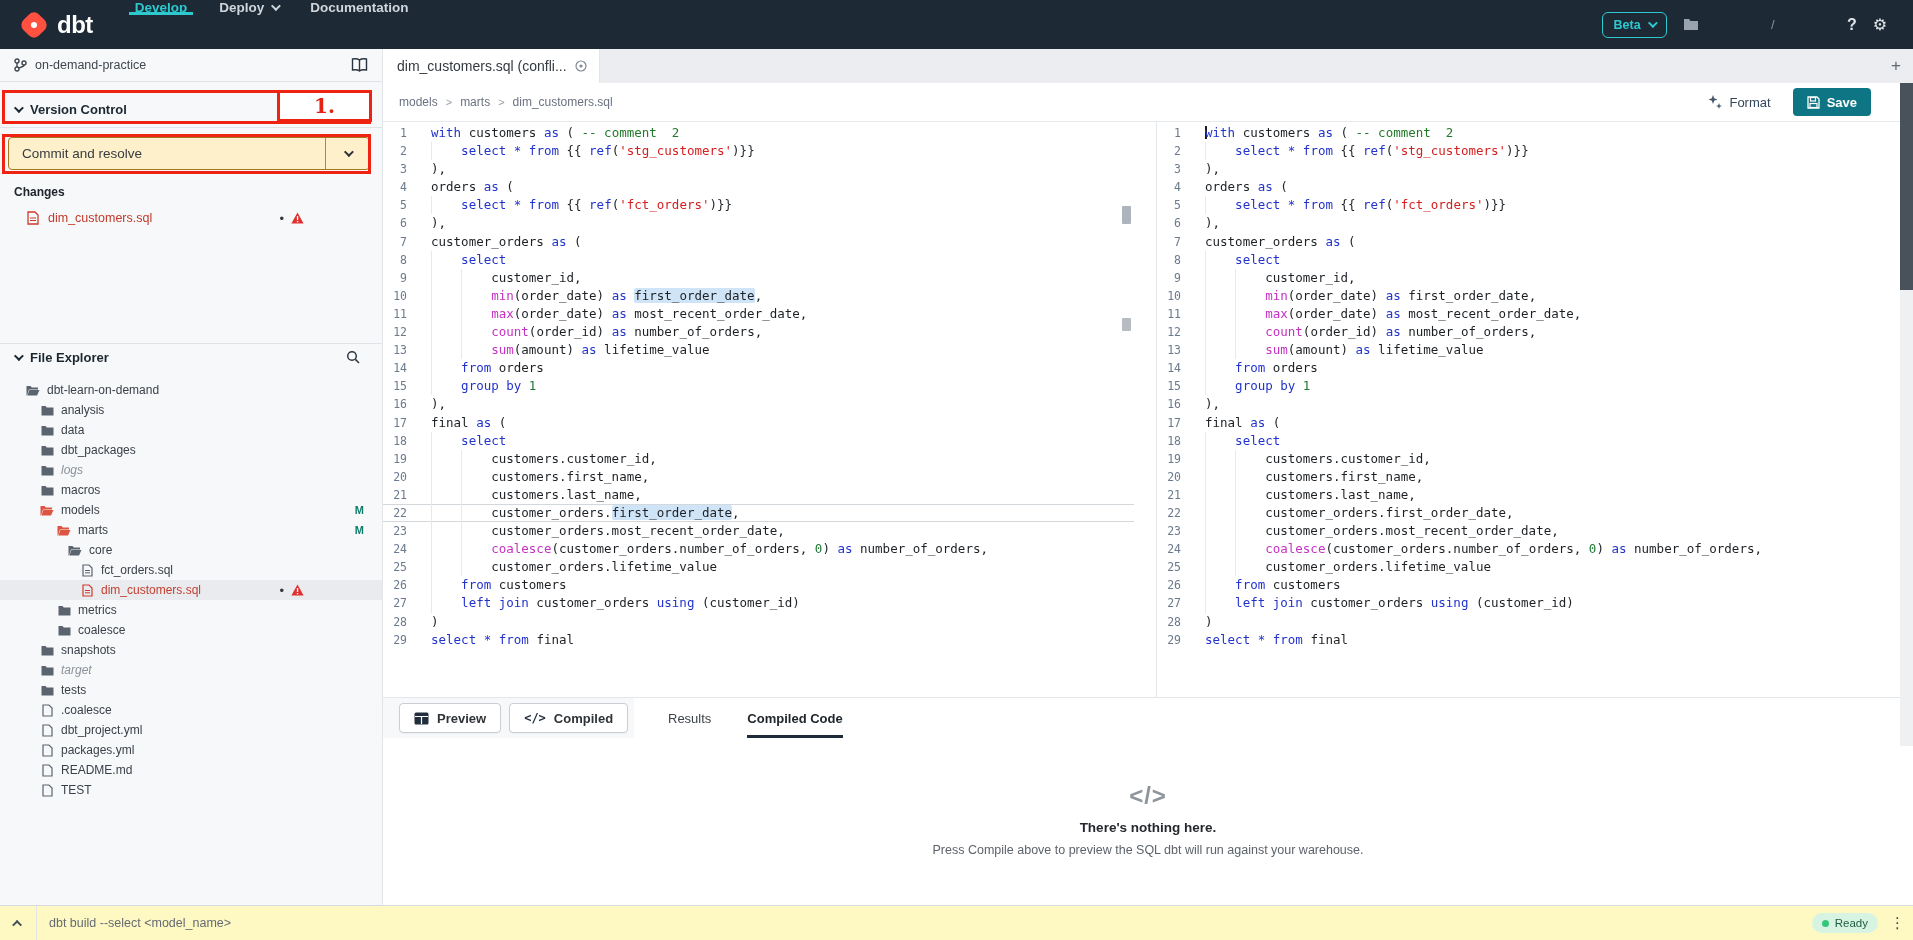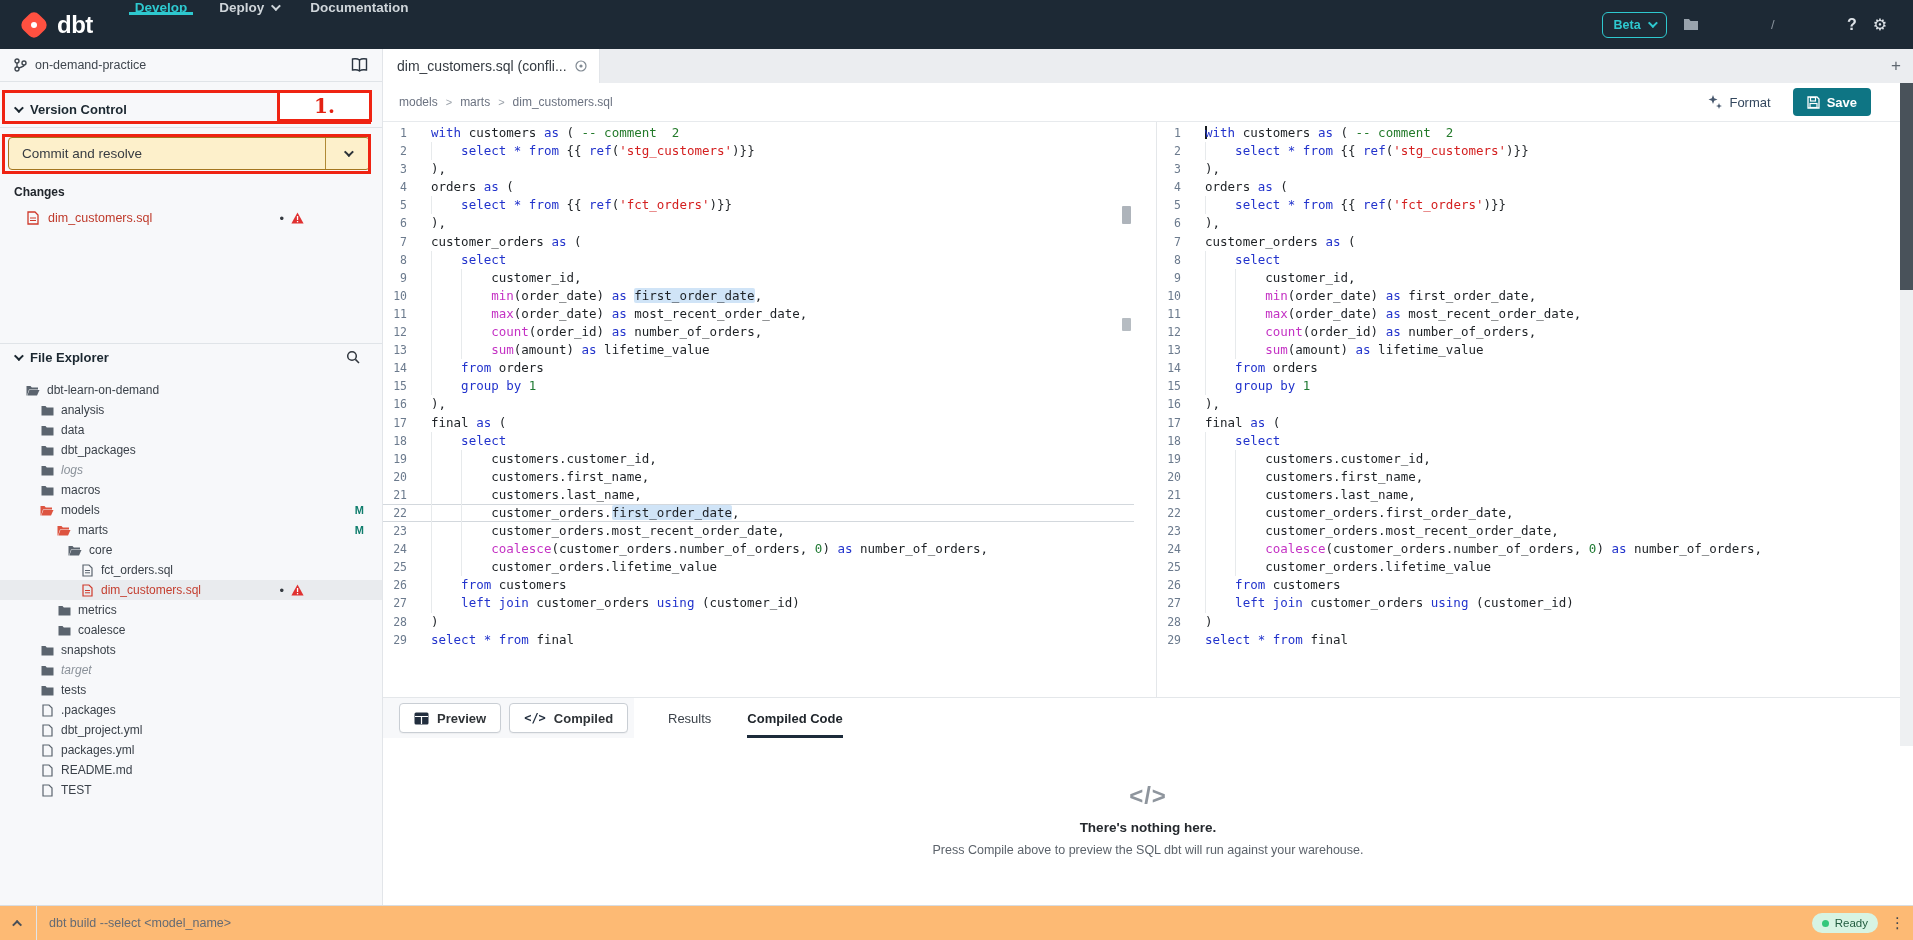--- a/index.html
+++ b/index.html
@@ -101,21 +101,21 @@
   .code-glyph { font-family:"DejaVu Sans Mono",monospace; font-weight:700; font-size:12px; color:#222e3e; }
   .bp-tabs { display:flex; align-items:stretch; gap:36px; padding-left:34px; }
   .bp-tab { display:flex; align-items:center; font-size:13px; color:#3c434b; cursor:pointer; border-bottom:3px solid transparent; padding-top:3px; }
   .bp-tab.active { color:#20262c; font-weight:600; border-bottom-color:#1d2b3a; }
   .bp-content { flex:1; display:flex; flex-direction:column; align-items:center; }
   .empty-icon { margin-top:44px; font-size:24px; font-weight:800; color:#8e959d; letter-spacing:1px; }
   .empty-title { margin-top:10px; font-size:13.5px; font-weight:700; color:#25292e; }
   .empty-sub { margin-top:8px; font-size:12.5px; color:#5c636b; }
 
   
-  .statusbar { height:35px; flex:0 0 35px; border-top:1px solid #d9dde1; background:#fdba74; display:flex; align-items:center; }
+  .statusbar { height:35px; flex:0 0 35px; border-top:1px solid #d9dde1; background:#fef9c3; display:flex; align-items:center; }
   .sb-toggle { width:36px; display:flex; justify-content:center; color:#4a5058; cursor:pointer; }
   .sb-div { width:1px; height:35px; background:#e2e5e9; }
   .sb-cmd { padding-left:12px; font-size:12.5px; color:#656b73; }
   .sb-right { margin-left:auto; display:flex; align-items:center; gap:12px; padding-right:8px; }
   .ready-pill { display:flex; align-items:center; gap:6px; background:#d7f4e3; border-radius:10px; height:20px; padding:0 10px; font-size:11.5px; color:#215c3f; }
   .ready-dot { width:7px; height:7px; border-radius:50%; background:#34c77b; }
   .kebab { font-size:15px; color:#3f464e; cursor:pointer; }
 </style>
 </head>
 <body>
@@ -382,21 +382,21 @@
               </svg>
             </span>
             <span class="tname">tests</span>
           </div>
           <div class="trow" style="padding-left: 40px;">
             <span class="ticon">
               <svg width="11" height="13" viewBox="0 0 11 13">
                 <path d="M1 1h6l3 3v8H1z" fill="none" stroke="#5b646e" stroke-width="1.2"></path>
               </svg>
             </span>
-            <span class="tname">.packages</span>
+            <span class="tname">.coalesce</span>
           </div>
           <div class="trow" style="padding-left: 40px;">
             <span class="ticon">
               <svg width="11" height="13" viewBox="0 0 11 13">
                 <path d="M1 1h6l3 3v8H1z" fill="none" stroke="#5b646e" stroke-width="1.2"></path>
               </svg>
             </span>
             <span class="tname">dbt_project.yml</span>
           </div>
           <div class="trow" style="padding-left: 40px;">

